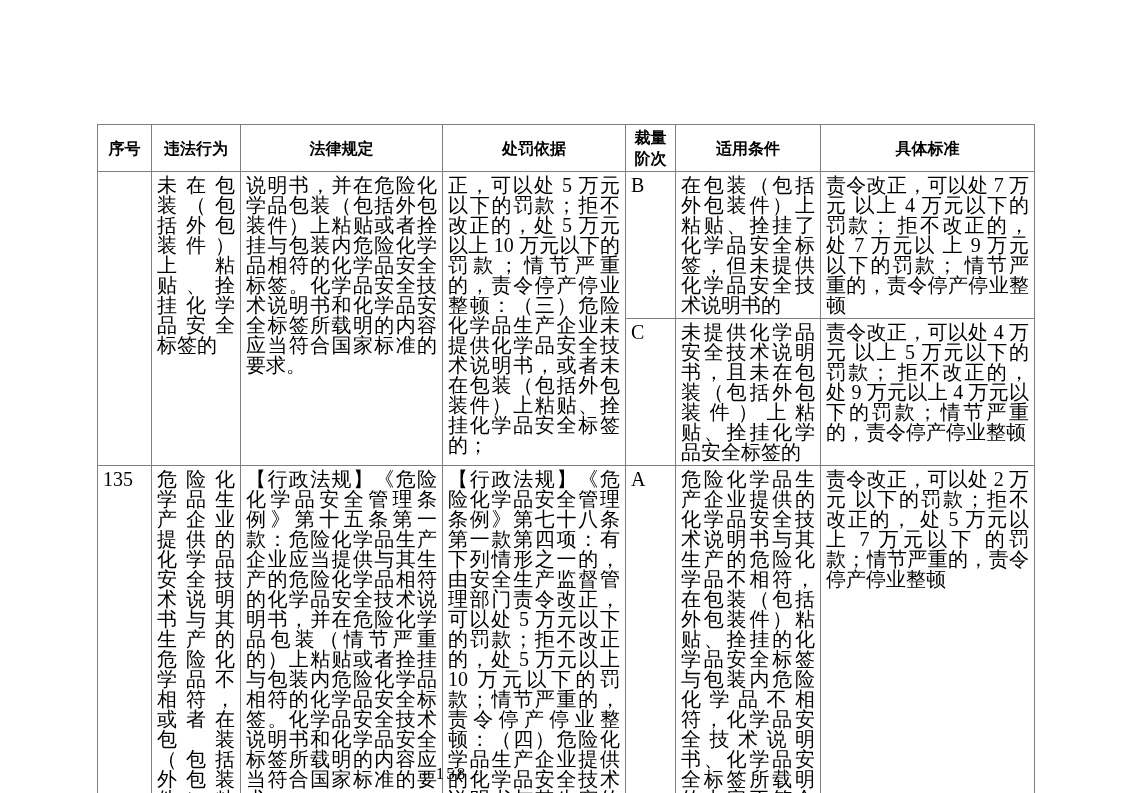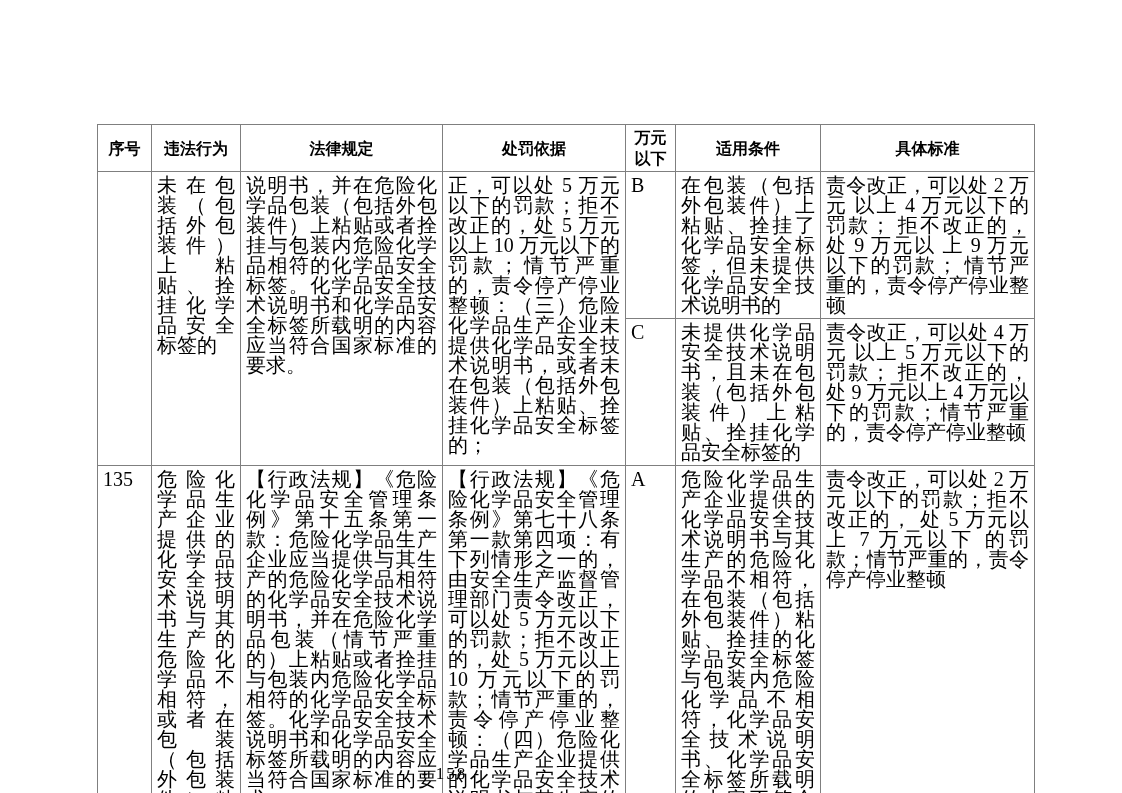--- a/index.html
+++ b/index.html
@@ -73,34 +73,34 @@
       <col style="width:50px">
       <col style="width:145px">
       <col style="width:214px">
     </colgroup>
     <thead>
       <tr>
         <th>序号</th>
         <th>违法行为</th>
         <th>法律规定</th>
         <th>处罚依据</th>
-        <th>万元以下</th>
+        <th>裁量阶次</th>
         <th>适用条件</th>
         <th>具体标准</th>
       </tr>
     </thead>
     <tbody>
       <tr class="row-sub-b">
         <td rowspan="2" class="cell-center"></td>
         <td rowspan="2">未在包装（包括外包装件）上粘贴、拴挂化学品安全标签的</td>
         <td rowspan="2">说明书，并在危险化学品包装（包括外包装件）上粘贴或者拴挂与包装内危险化学品相符的化学品安全标签。化学品安全技术说明书和化学品安全标签所载明的内容应当符合国家标准的要求。</td>
         <td rowspan="2">正，可以处 5 万元以下的罚款；拒不改正的，处 5 万元以上 10 万元以下的罚款；情节严重的，责令停产停业整顿：（三）危险化学品生产企业未提供化学品安全技术说明书，或者未在包装（包括外包装件）上粘贴、拴挂化学品安全标签的；</td>
         <td class="cell-center">B</td>
         <td class="cell-middle">在包装（包括外包装件）上粘贴、拴挂了化学品安全标签，但未提供化学品安全技术说明书的</td>
-        <td class="cell-middle">责令改正，可以处 2 万元 以上 4 万元以下的罚款； 拒不改正的，处 9 万元以 上 9 万元以下的罚款； 情节严重的，责令停产停业整顿</td>
+        <td class="cell-middle">责令改正，可以处 7 万元 以上 4 万元以下的罚款； 拒不改正的，处 7 万元以 上 9 万元以下的罚款； 情节严重的，责令停产停业整顿</td>
       </tr>
       <tr class="row-sub-c">
         <td class="cell-center">C</td>
         <td class="cell-middle">未提供化学品安全技术说明书，且未在包装（包括外包装件）上粘贴、拴挂化学品安全标签的</td>
         <td class="cell-middle">责令改正，可以处 4 万元 以上 5 万元以下的罚款； 拒不改正的，处 9 万元以上 4 万元以下的罚款；情节严重的，责令停产停业整顿</td>
       </tr>
       <tr class="row-group2">
         <td class="cell-center">135</td>
         <td>危险化学品生产企业提供的化学品安全技术说明书与其生产的危险化学品不相符，或者在包装（包括外包装件）粘贴、拴挂的化学品安全标签与包装内危险化</td>
         <td>【行政法规】《危险化学品安全管理条例》第十五条第一款：危险化学品生产企业应当提供与其生产的危险化学品相符的化学品安全技术说明书，并在危险化学品包装（情节严重的）上粘贴或者拴挂与包装内危险化学品相符的化学品安全标签。化学品安全技术说明书和化学品安全标签所载明的内容应当符合国家标准的要求。</td>

